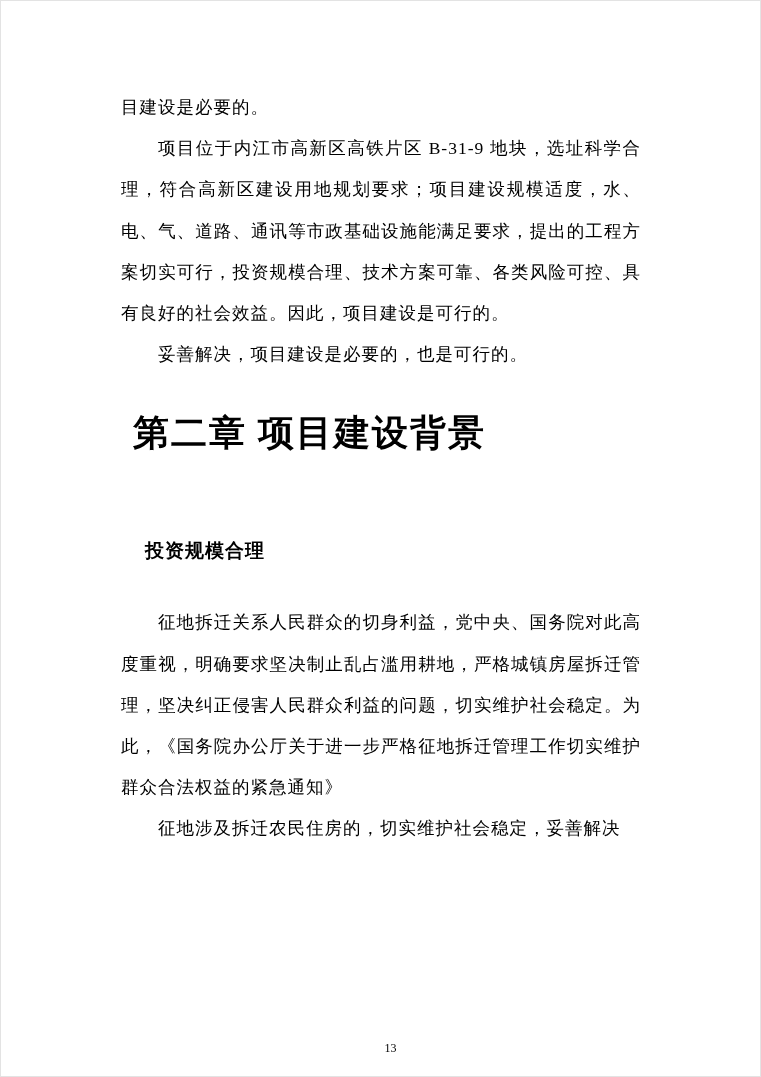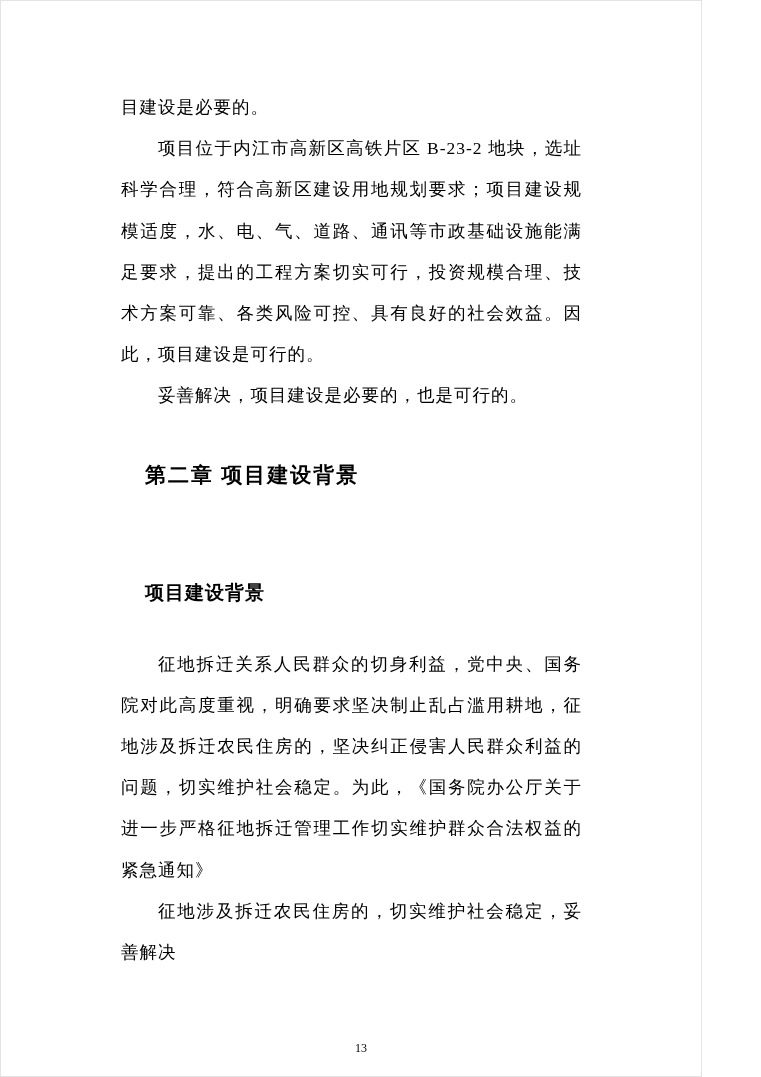--- a/index.html
+++ b/index.html
@@ -2,21 +2,21 @@
 <html><head>
 <meta charset="utf-8">
 <style>
   html, body {
     margin: 0;
     padding: 0;
     background: #ffffff;
   }
   .page {
     position: relative;
-    width: 702px;
+    width: 761px;
     height: 1077px;
     box-sizing: border-box;
     background: #ffffff;
     border: 1px solid #e3e3e3;
     padding: 86px 119px 0 120px;
     overflow: hidden;
     font-family: "Liberation Serif", "DejaVu Serif", serif;
     color: #000000;
   }
   .body-para {
@@ -25,22 +25,22 @@
     line-height: 41.2px;
     letter-spacing: 1px;
     text-align: justify;
     text-justify: inter-character;
     word-break: break-all;
   }
   .indent {
     text-indent: 37px;
   }
   .chapter-heading {
-    margin: 33px 0 0 24px;
-    font-size: 21px;
+    margin: 33px 0 0 12px;
+    font-size: 36px;
     font-weight: 700;
     line-height: 50px;
     letter-spacing: 2px;
   }
   .section-heading {
     margin: 76px 0 34px 24px;
     font-size: 19px;
     font-weight: 700;
     line-height: 34px;
     letter-spacing: 1px;
@@ -57,28 +57,28 @@
     padding-left: 20px;
   }
 </style>
 </head>
 <body>
 
 <div class="page">
 
   <p class="body-para">目建设是必要的。</p>
 
-  <p class="body-para indent">项目位于内江市高新区高铁片区 B-23-2 地块，选址科学合理，符合高新区建设用地规划要求；项目建设规模适度，水、电、气、道路、通讯等市政基础设施能满足要求，提出的工程方案切实可行，投资规模合理、技术方案可靠、各类风险可控、具有良好的社会效益。因此，项目建设是可行的。</p>
+  <p class="body-para indent">项目位于内江市高新区高铁片区 B-31-9 地块，选址科学合理，符合高新区建设用地规划要求；项目建设规模适度，水、电、气、道路、通讯等市政基础设施能满足要求，提出的工程方案切实可行，投资规模合理、技术方案可靠、各类风险可控、具有良好的社会效益。因此，项目建设是可行的。</p>
 
   <p class="body-para indent">妥善解决，项目建设是必要的，也是可行的。</p>
 
   <h1 class="chapter-heading">第二章 项目建设背景</h1>
 
-  <h2 class="section-heading">项目建设背景</h2>
+  <h2 class="section-heading">投资规模合理</h2>
 
-  <p class="body-para indent">征地拆迁关系人民群众的切身利益，党中央、国务院对此高度重视，明确要求坚决制止乱占滥用耕地，征地涉及拆迁农民住房的，坚决纠正侵害人民群众利益的问题，切实维护社会稳定。为此，《国务院办公厅关于进一步严格征地拆迁管理工作切实维护群众合法权益的紧急通知》</p>
+  <p class="body-para indent">征地拆迁关系人民群众的切身利益，党中央、国务院对此高度重视，明确要求坚决制止乱占滥用耕地，严格城镇房屋拆迁管理，坚决纠正侵害人民群众利益的问题，切实维护社会稳定。为此，《国务院办公厅关于进一步严格征地拆迁管理工作切实维护群众合法权益的紧急通知》</p>
 
 
   <p class="body-para indent">征地涉及拆迁农民住房的，切实维护社会稳定，妥善解决</p>
 
   <div class="footer">13</div>
 
 </div>
 
 </body></html>

